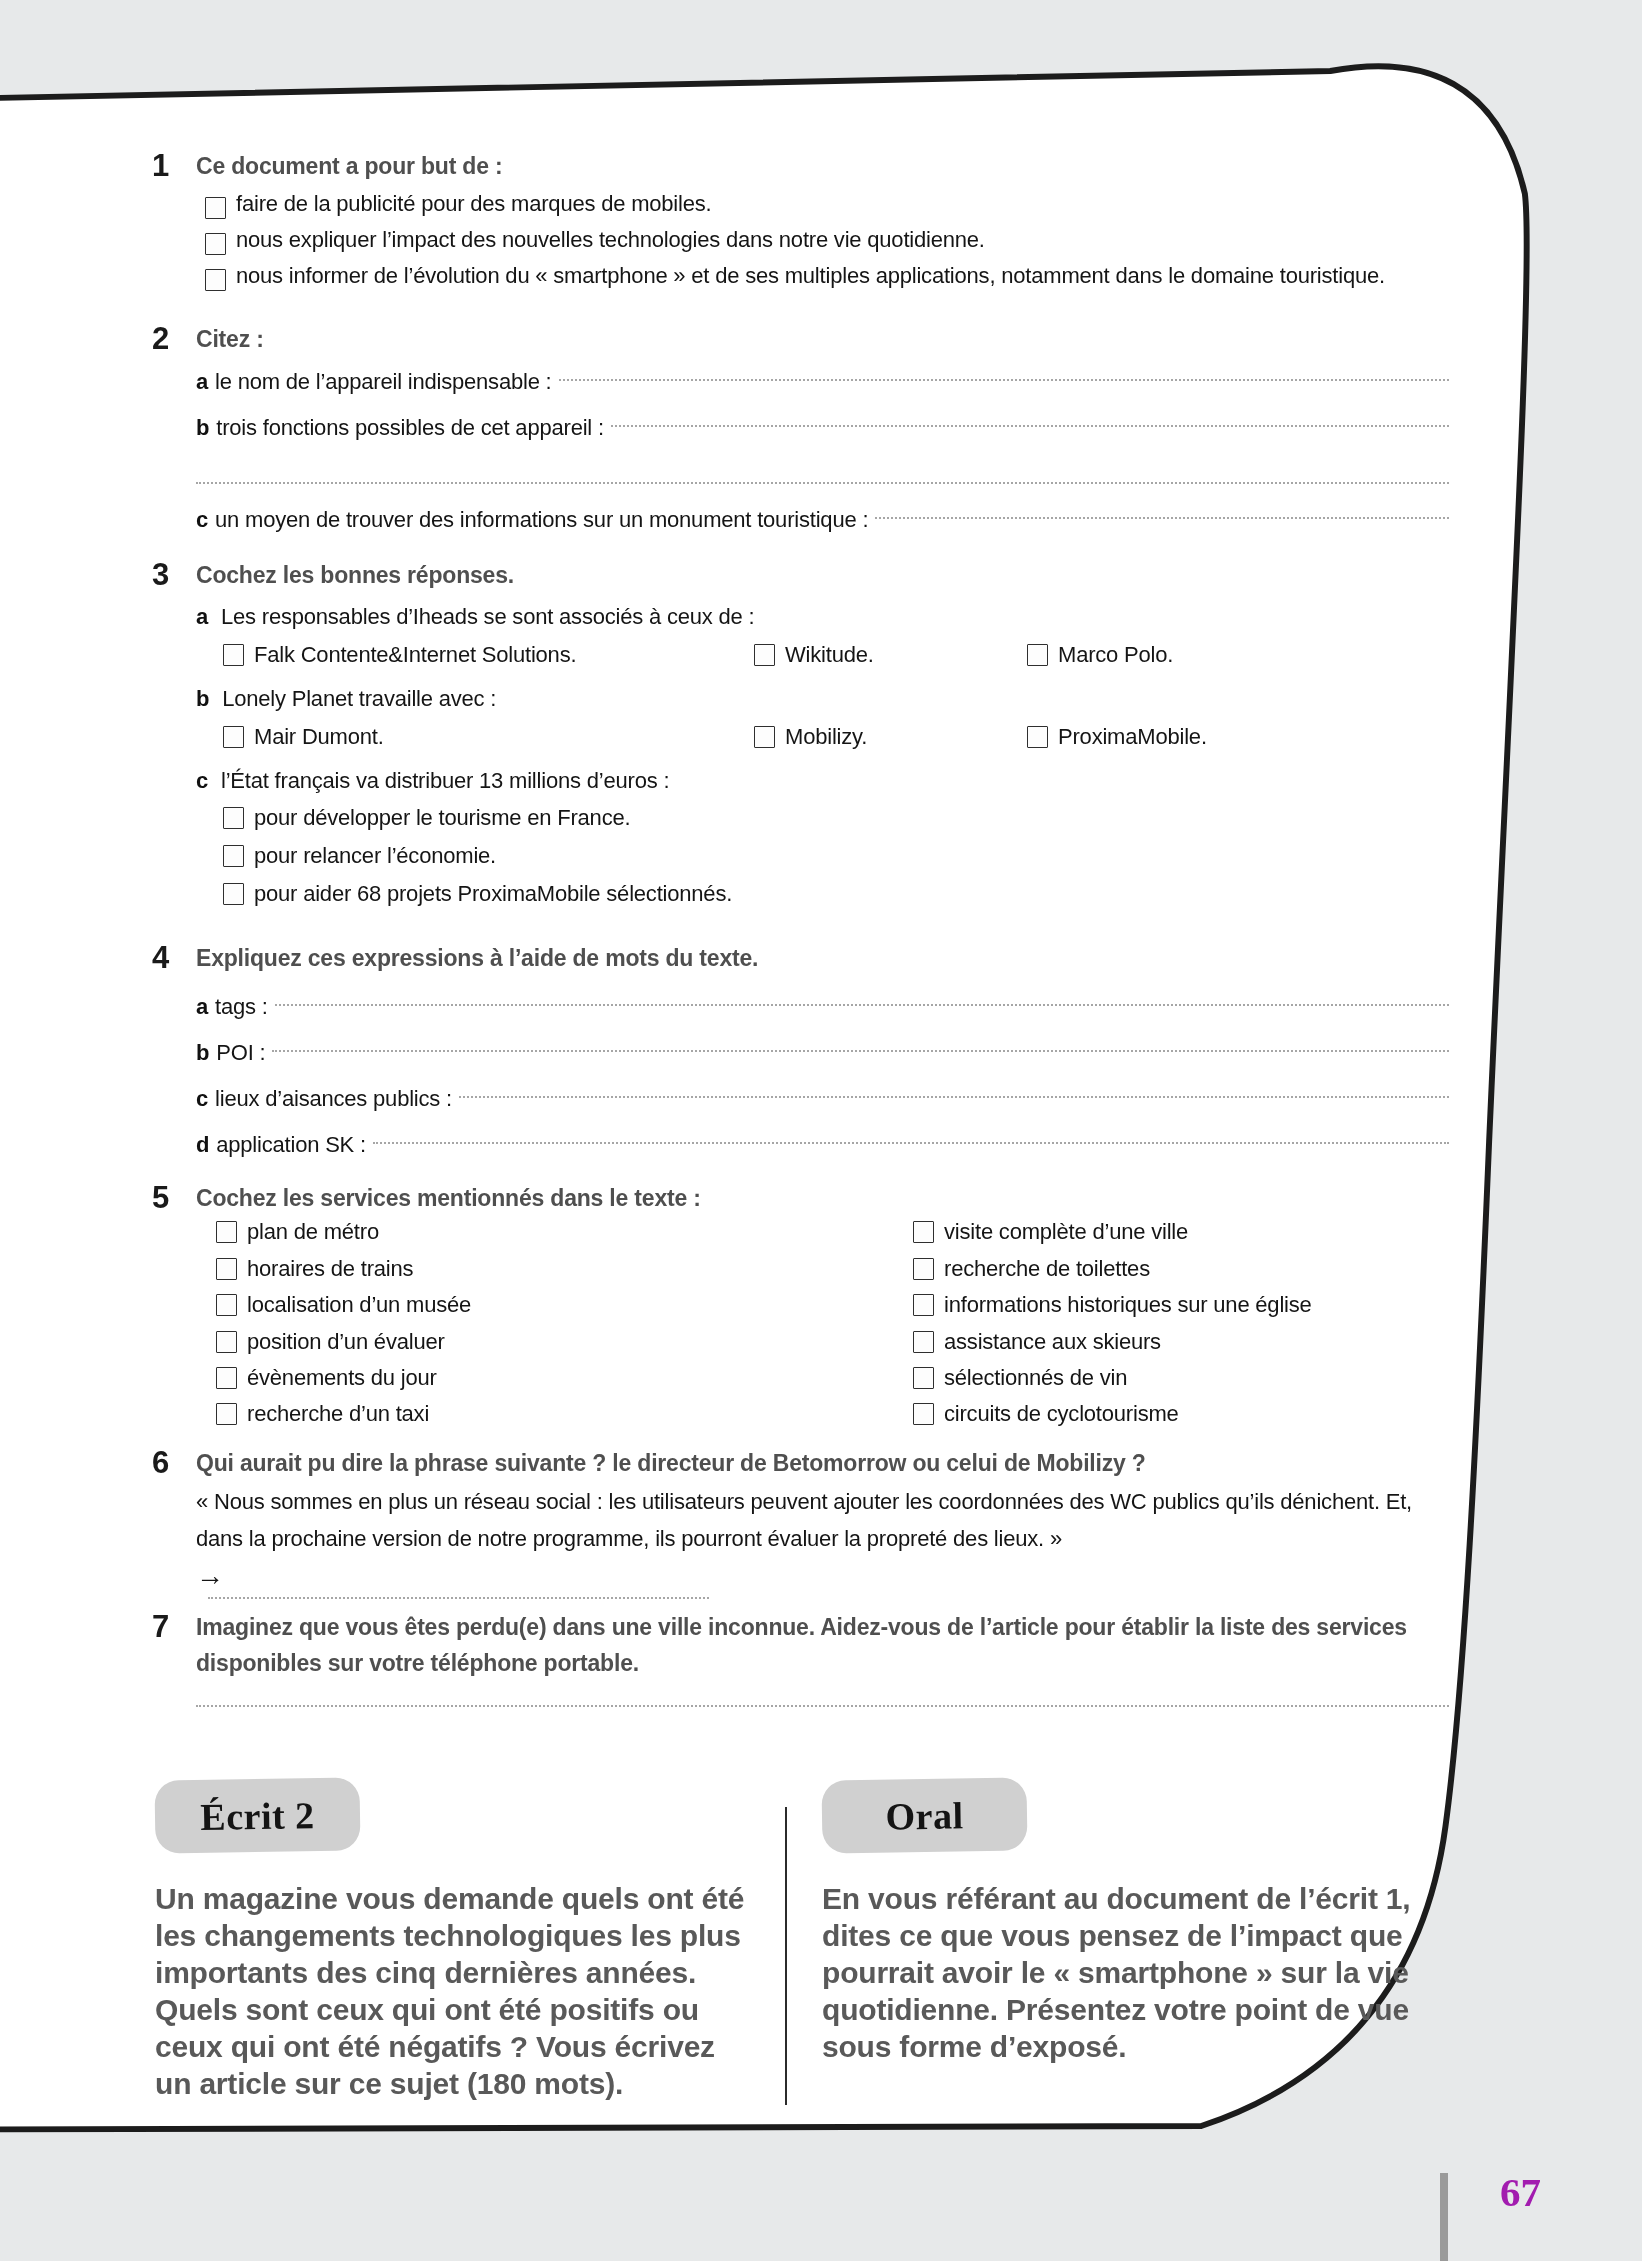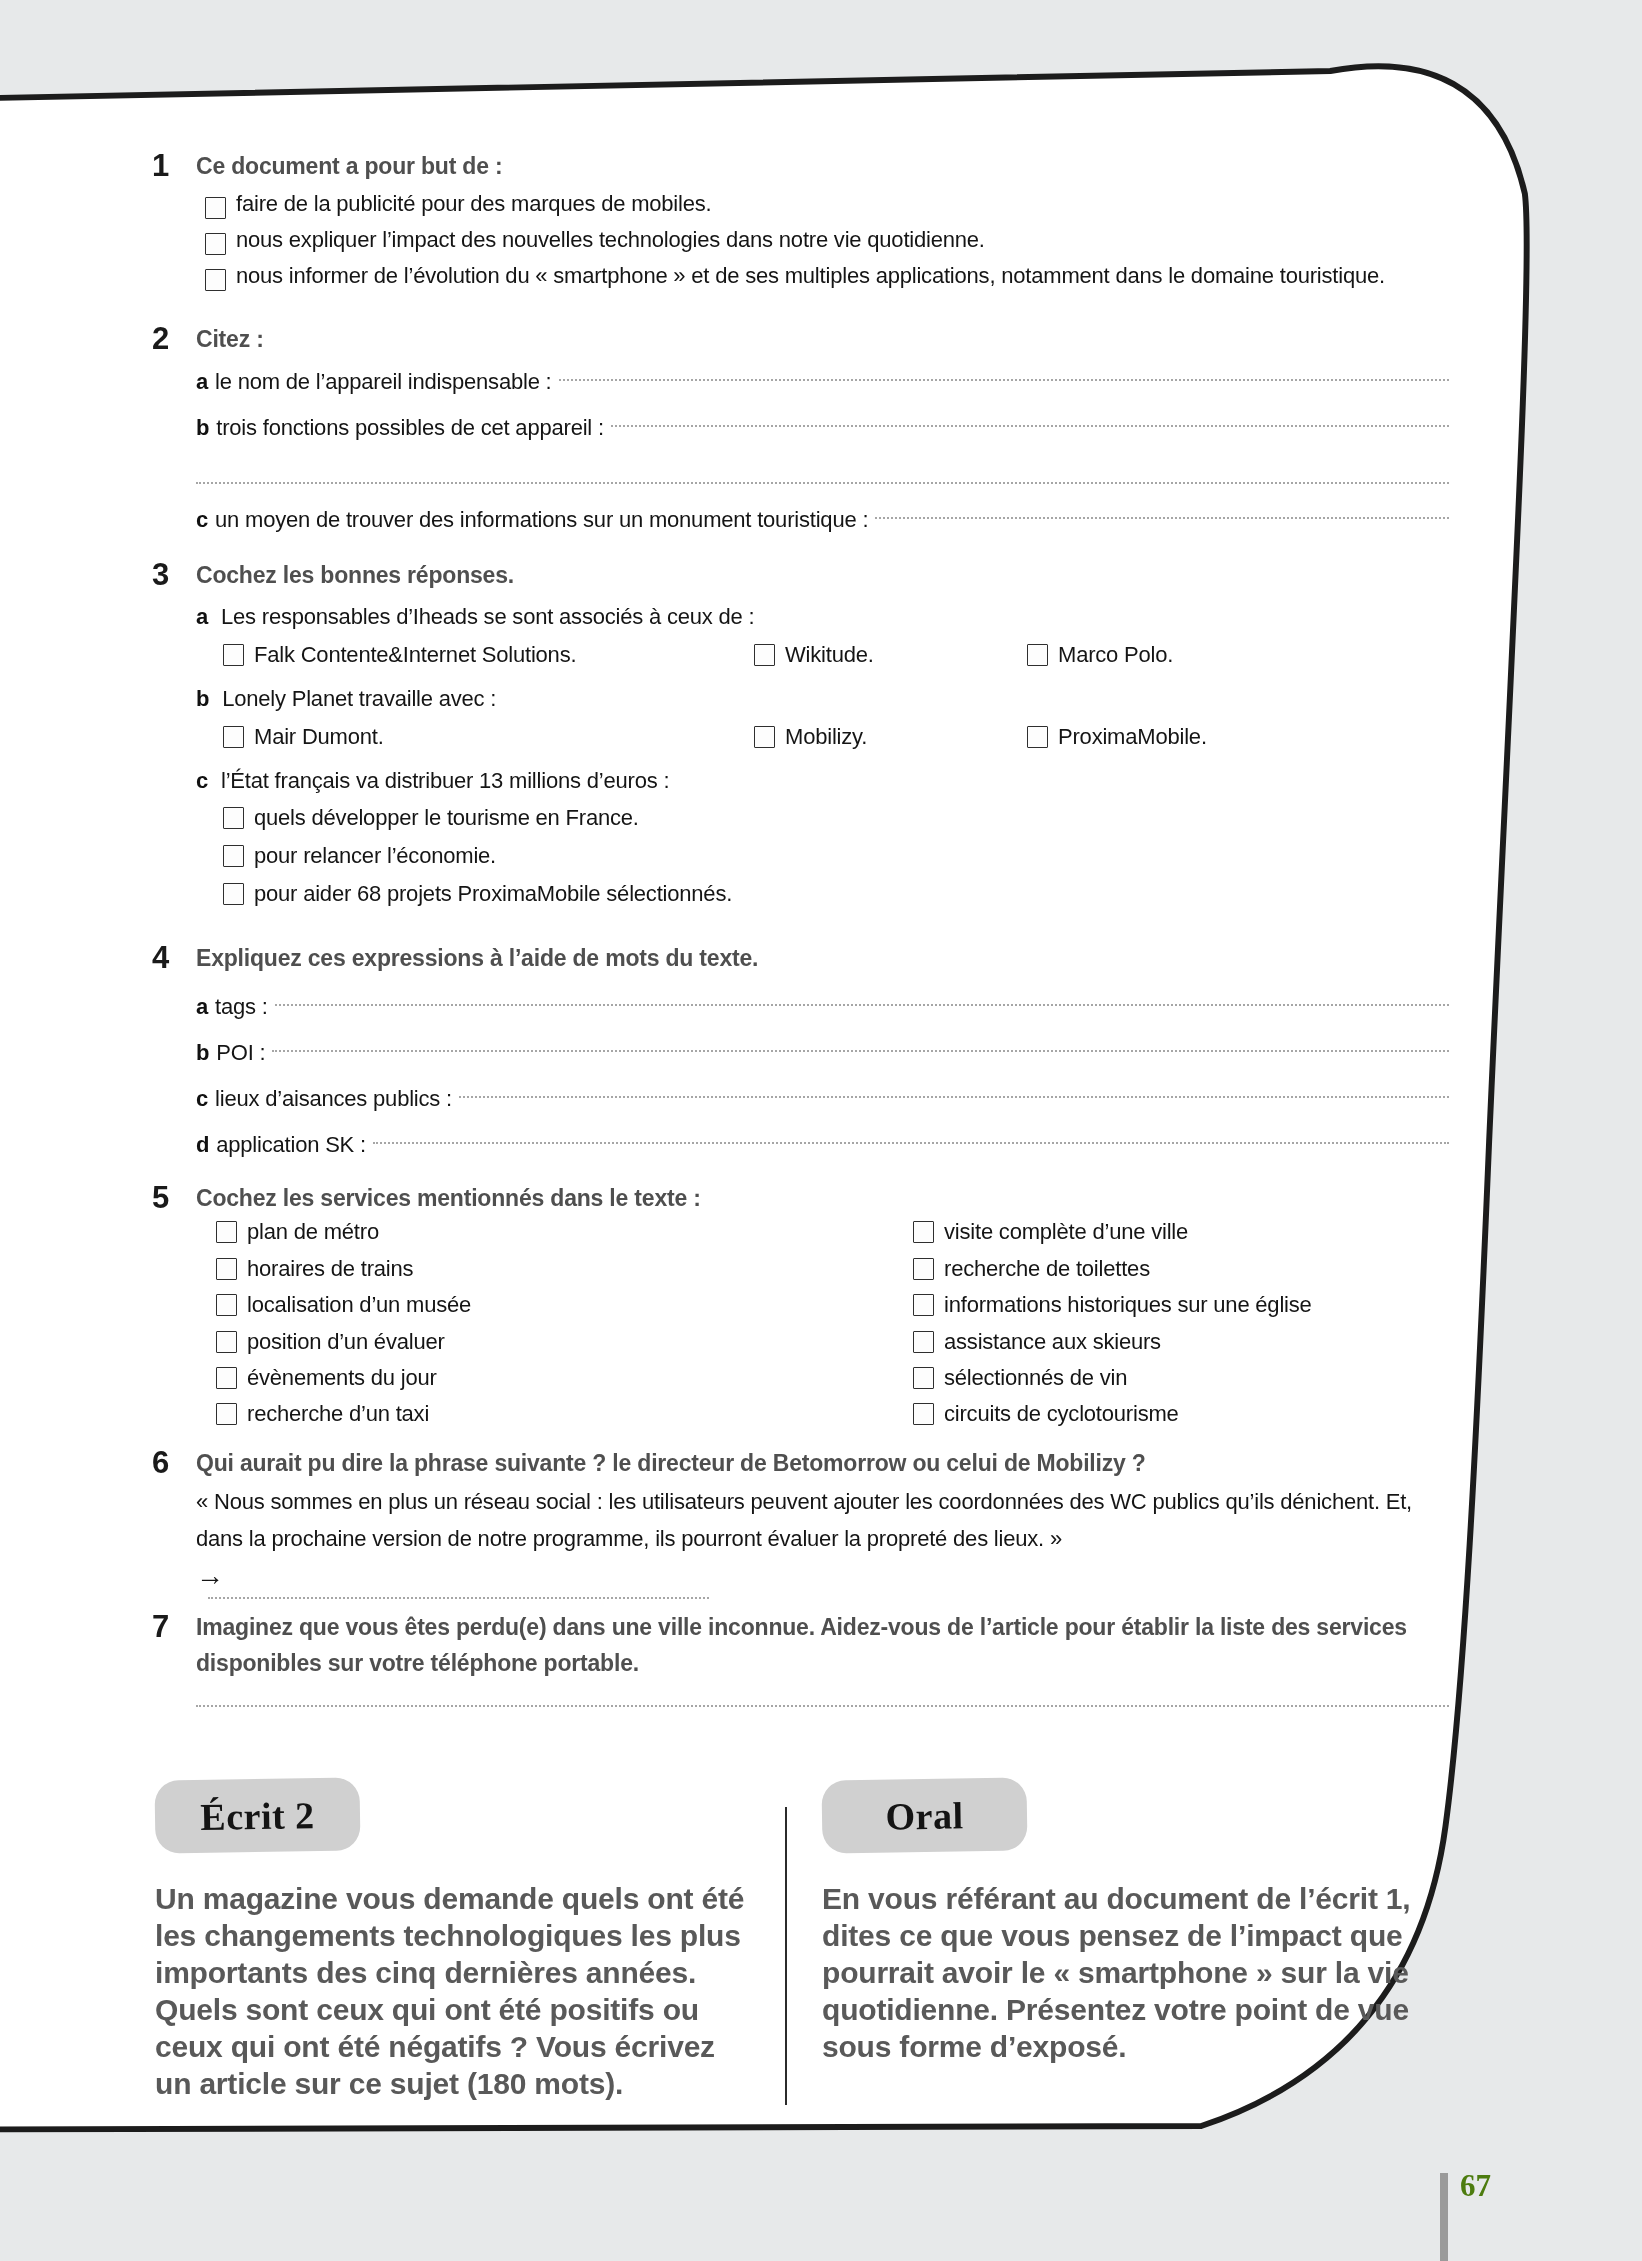--- a/index.html
+++ b/index.html
@@ -48,21 +48,21 @@
   .q7title{font-weight:700;color:#4f4f4f;font-size:23px;line-height:36px;display:block;}
 
   
   .badge{position:absolute;width:205px;height:73px;background:#d0d0d0;border-radius:24px;
          display:flex;align-items:center;justify-content:center;transform:rotate(-0.9deg);}
   .badge span{font-family:"Liberation Serif",serif;font-weight:700;font-size:38px;color:#141414;letter-spacing:0.5px;}
   .taskcol{position:absolute;font-weight:700;color:#595959;font-size:30px;line-height:37px;letter-spacing:-0.2px;}
   .vdivider{position:absolute;width:2px;background:#2b2b2b;}
 
   .pagenum-bar{position:absolute;width:8px;background:#9a9a9a;}
-  .pagenum{position:absolute;font-family:"Liberation Serif",serif;font-weight:700;font-size:31px;color:#4d7c0f;}
+  .pagenum{position:absolute;font-family:"Liberation Serif",serif;font-weight:700;font-size:41px;color:#a21caf;margin-left:40px;}
 </style>
 </head>
 <body>
 
 <div class="canvas">
 
   <svg class="page-outline" width="1642" height="2261" viewBox="0 0 3308 4555">
     <path d="M -40 198 L 2680 143 C 2870 108 3020 165 3072 390
              C 3090 530 3040 1400 3000 2300
              C 2975 2900 2950 3400 2912 3680
@@ -157,21 +157,21 @@
           <span class="optlabel">ProximaMobile.</span>
         </div>
       </div>
       <div class="subq" style="margin-top:7px;">
         <span class="letter">c</span>
         <span>l’État français va distribuer 13 millions d’euros :</span>
       </div>
       <div class="subopts">
         <div class="opt">
           <span class="cb"></span>
-          <span class="optlabel">quels développer le tourisme en France.</span>
+          <span class="optlabel">pour développer le tourisme en France.</span>
         </div>
         <div class="opt">
           <span class="cb"></span>
           <span class="optlabel">pour relancer l’économie.</span>
         </div>
         <div class="opt">
           <span class="cb"></span>
           <span class="optlabel">pour aider 68 projets ProximaMobile sélectionnés.</span>
         </div>
       </div>

